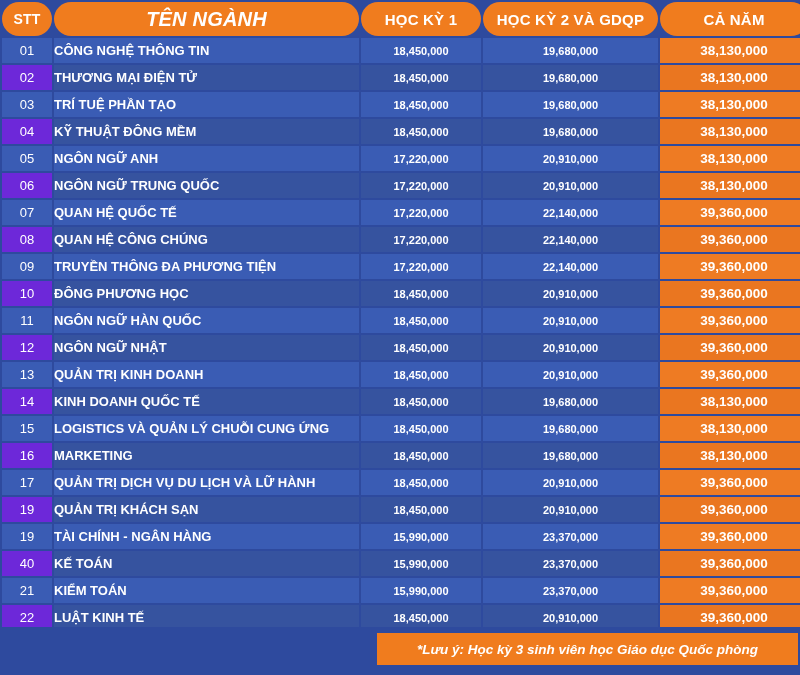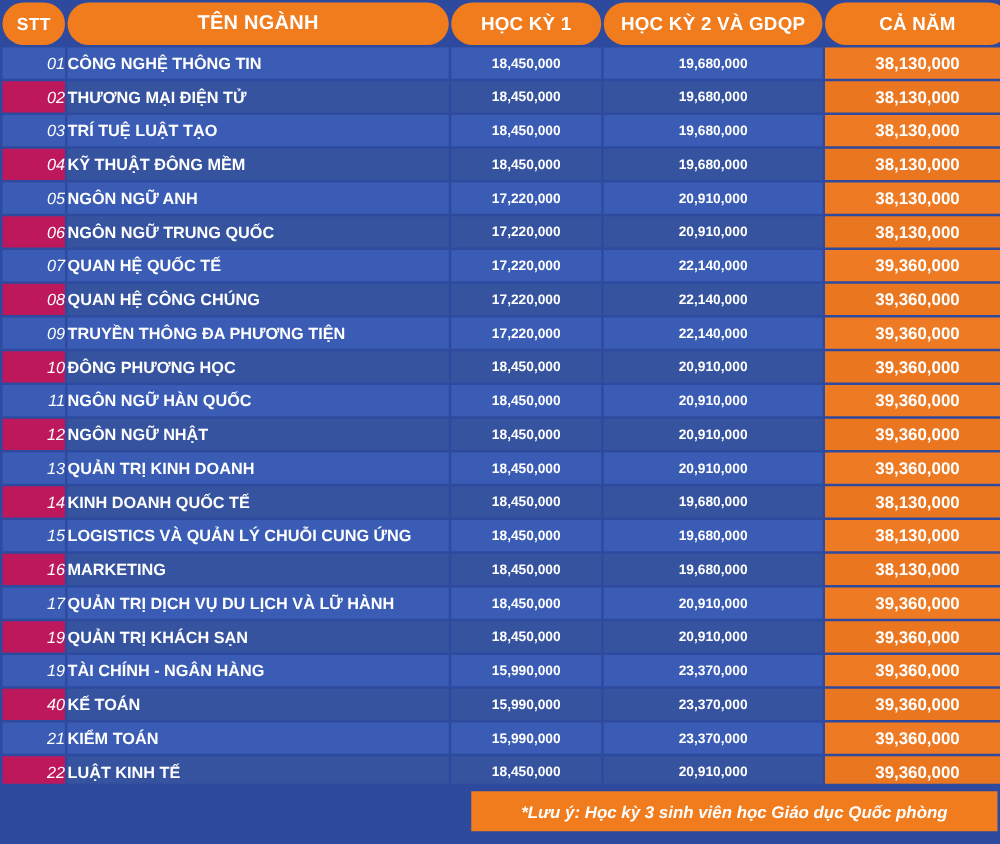--- a/index.html
+++ b/index.html
@@ -44,39 +44,38 @@
     font-size: 15px;
     height: 34px;
     text-align: center;
     vertical-align: middle;
     letter-spacing: 0.2px;
     text-transform: uppercase;
     white-space: nowrap;
     border-radius: 17px;
   }
   thead th.h-stt { font-size: 14px; }
-  thead th.h-name { font-size: 16px; }
+  thead th.h-name { font-size: 20px; font-style: italic; }
 
   tbody td {
     height: 25px;
     font-size: 13.5px;
     vertical-align: middle;
     color: #ffffff;
     background: #3a5cb4;
   }
   tbody tr.alt td {
     background: #36539f;
   }
   td.stt {
-    text-align: right;
+    text-align: center;
     font-size: 13px;
     background: #3a5cb4;
-    font-style: italic;
-  }
-  tr.alt td.stt { background: #be185d; }
+  }
+  tr.alt td.stt { background: #6d28d9; }
   td.name {
     text-align: left;
     padding-left: 12px;
     font-weight: bold;
     font-size: 13px;
     white-space: nowrap;
     overflow: hidden;
   }
   td.num {
     text-align: center;
@@ -151,21 +150,21 @@
         </tr>
         <tr class="alt">
           <td class="stt">02</td>
           <td class="name">THƯƠNG MẠI ĐIỆN TỬ</td>
           <td class="num">18,450,000</td>
           <td class="num">19,680,000</td>
           <td class="year">38,130,000</td>
         </tr>
         <tr>
           <td class="stt">03</td>
-          <td class="name">TRÍ TUỆ LUẬT TẠO</td>
+          <td class="name">TRÍ TUỆ PHẦN TẠO</td>
           <td class="num">18,450,000</td>
           <td class="num">19,680,000</td>
           <td class="year">38,130,000</td>
         </tr>
         <tr class="alt">
           <td class="stt">04</td>
           <td class="name">KỸ THUẬT ĐÔNG MỀM</td>
           <td class="num">18,450,000</td>
           <td class="num">19,680,000</td>
           <td class="year">38,130,000</td>

